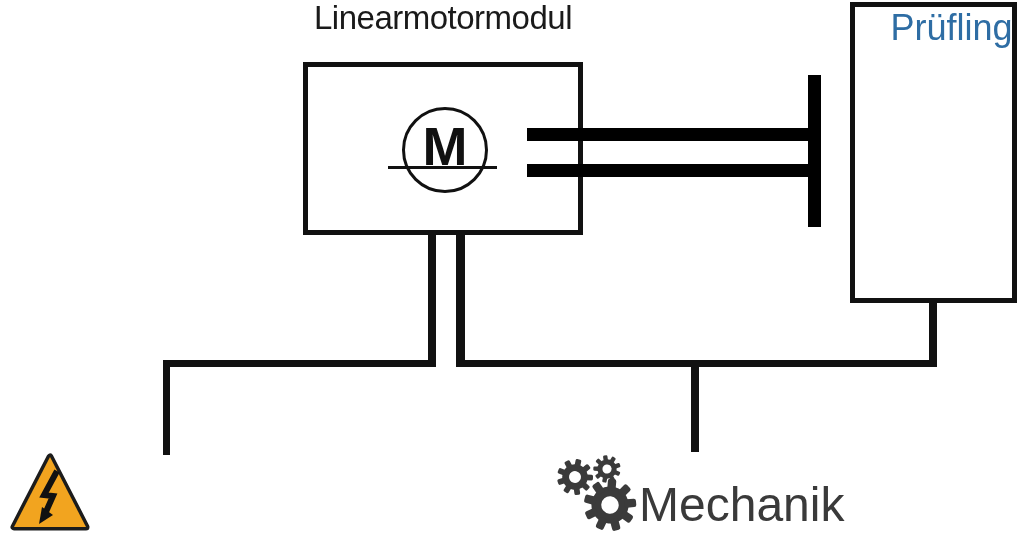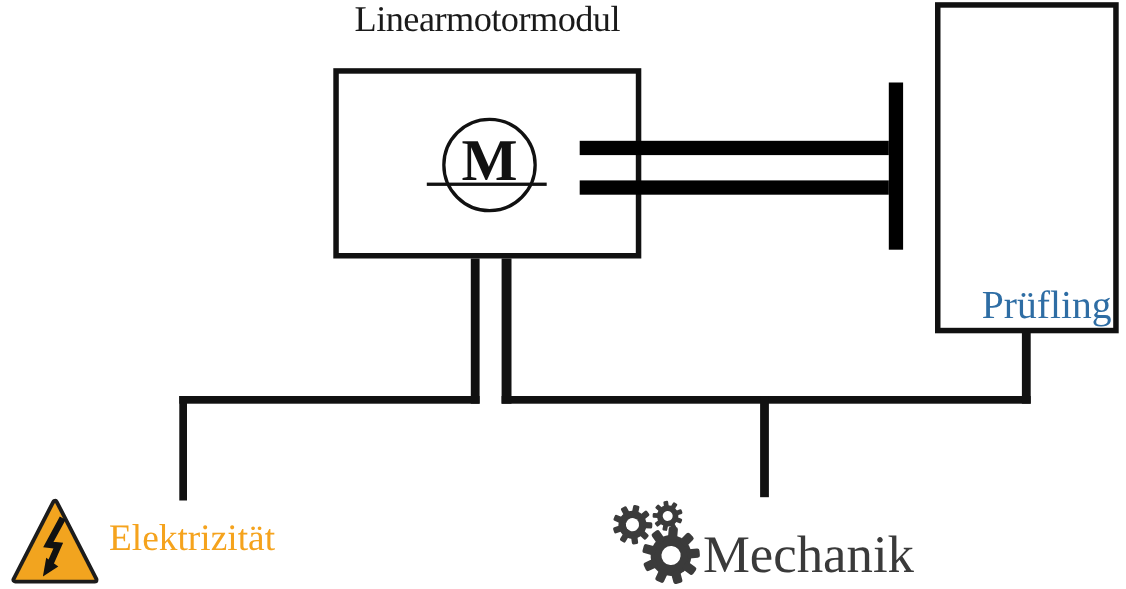--- a/index.html
+++ b/index.html
@@ -1,37 +1,37 @@
 <!DOCTYPE html>
 <html style="--line: #111111; --specimen-text: #2e6da4; --electricity-text: #f5a31d; --warning-fill: #f2a41f; --mechanics-text: #3a3a3a; --gear-fill: #3b3b3b;"><head>
 <meta charset="utf-8">
 <style>
   html,body{margin:0;padding:0;background:#ffffff;}
   #stage{
     position:relative;width:1024px;height:535px;background:#ffffff;
-    font-family:Liberation Serif, serif;overflow:hidden;
+    font-family:Liberation Sans, sans-serif;overflow:hidden;
   }
   .abs{position:absolute;}
   .line{position:absolute;background:var(--line,#111);}
   .box{position:absolute;border:5px solid var(--line,#111);box-sizing:border-box;background:#fff;}
   #diagram-title{
     position:absolute;left:213px;top:0px;width:460px;text-align:center;
     font-size:33px;line-height:1.1;color:#1a1a1a;letter-spacing:-0.5px;
   }
   #motor-circle{
     position:absolute;left:402px;top:107px;width:86px;height:86px;
     border:3.5px solid #111;border-radius:50%;box-sizing:border-box;background:#fff;
   }
   #motor-letter{
     position:absolute;left:402px;top:103px;width:86px;height:86px;
     display:flex;align-items:center;justify-content:center;
     font-size:54px;font-weight:bold;color:#111;
   }
   #motor-baseline{position:absolute;left:388px;top:166px;width:109px;height:3px;background:#111;}
-  #specimen-box{left:850px;top:2px;width:167px;height:301px;display:flex;align-items:flex-end;justify-content:center;padding-left:36px;}
+  #specimen-box{left:850px;top:2px;width:167px;height:301px;display:flex;align-items:flex-start;justify-content:center;padding-left:36px;}
   #specimen-label{font-size:36px;color:var(--specimen-text,#2e6da4);}
   #electricity-label{
     position:absolute;left:99px;top:471px;font-size:34px;line-height:1.1;
     color:var(--electricity-text,#f5a21d);
   }
   #mechanics-label{
     position:absolute;left:639px;top:479px;font-size:48px;line-height:1.1;
     color:var(--mechanics-text,#3a3a3a);
   }
   .warning-tri{fill:var(--warning-fill,#f2a41f);stroke:#1c1c1c;stroke-width:7;stroke-linejoin:round;paint-order:stroke;}
@@ -69,21 +69,20 @@
   <div class="line" style="left:456px;top:360px;width:481px;height:7px;"></div>
   <div class="line" style="left:691px;top:360px;width:8px;height:92px;"></div>
   <div class="line" style="left:929px;top:300px;width:8px;height:67px;"></div>
 
   <svg class="abs" style="left:8px;top:450px;" width="84" height="84" viewBox="0 0 84 84">
     <path class="warning-tri" d="M42 7 L6 77 L78 77 Z"></path>
     <path class="bolt" d="M49 21 L36 45 L45 46 L37 64"></path>
     <path class="bolt-head" d="M31 74 L34 57 L45 65 Z"></path>
   </svg>
 
-  <div id="electricity-label">Elektrizität</div>
 
   <svg class="abs" style="left:545px;top:448px;" width="100" height="88" viewBox="0 0 100 88">
     <defs>
       <g id="gear">
         <circle class="gear-part" r="10.2"></circle>
         <g class="gear-part">
           <rect x="-2.3" y="-14.4" width="4.6" height="6.4" rx="1.2"></rect>
           <rect x="-2.3" y="-14.4" width="4.6" height="6.4" rx="1.2" transform="rotate(40)"></rect>
           <rect x="-2.3" y="-14.4" width="4.6" height="6.4" rx="1.2" transform="rotate(80)"></rect>
           <rect x="-2.3" y="-14.4" width="4.6" height="6.4" rx="1.2" transform="rotate(120)"></rect>

